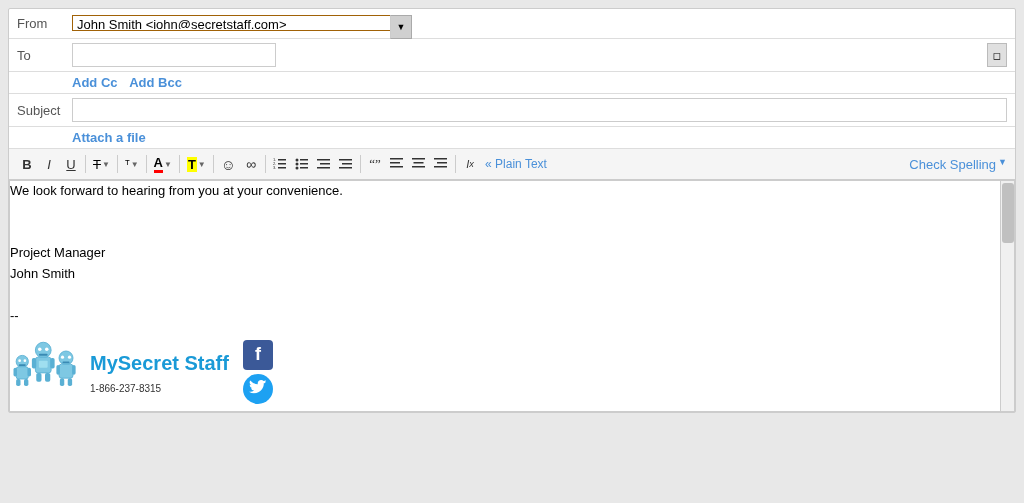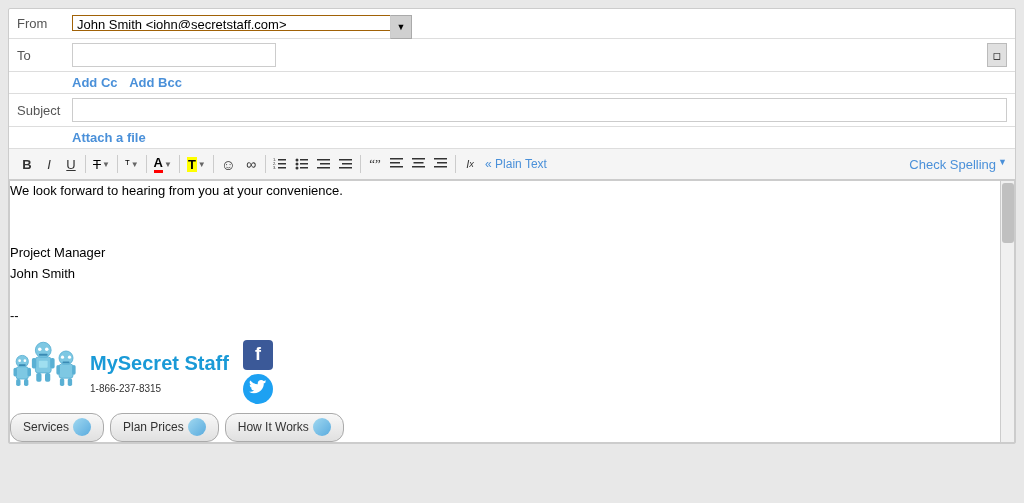--- a/index.html
+++ b/index.html
@@ -454,34 +454,20 @@
           <div class="social-icons">
             <div class="social-icon-fb">f</div>
             <div class="social-icon-tw">
               <svg viewBox="0 0 24 24" width="18" height="18" fill="white">
                   <path d="M23 3a10.9 10.9 0 01-3.14 1.53A4.48 4.48 0 0022.4.36a9 9 0 01-2.88 1.1A4.52 4.52 0 0016.11 0c-2.5 0-4.52 2.03-4.52 4.52 0 .35.04.7.11 1.03A12.83 12.83 0 011.64.83a4.52 4.52 0 001.4 6.03 4.48 4.48 0 01-2.05-.57v.06a4.52 4.52 0 003.63 4.43 4.54 4.54 0 01-2.04.08 4.53 4.53 0 004.22 3.14A9.07 9.07 0 010 15.54a12.8 12.8 0 006.92 2.03c8.3 0 12.85-6.88 12.85-12.85 0-.2 0-.39-.01-.58A9.17 9.17 0 0023 3z"></path>
                 </svg>
             </div>
           </div>
         </div>
 
-        <div class="sig-buttons">
-          <div class="sig-btn">
-            <span>Services</span>
-            <span class="sig-btn-icon"></span>
-          </div>
-          <div class="sig-btn">
-            <span>Plan Prices</span>
-            <span class="sig-btn-icon"></span>
-          </div>
-          <div class="sig-btn">
-            <span>How It Works</span>
-            <span class="sig-btn-icon"></span>
-          </div>
-        </div>
       </div>
     </div>
 
     <div style="position:absolute;right:0;top:0;bottom:0;width:14px;background:#f0f0f0;border-left:1px solid #ccc;">
       <div style="width:12px;height:60px;background:#c0c0c0;border-radius:3px;margin:2px auto;"></div>
     </div>
   </div>
 
 </div>
 

